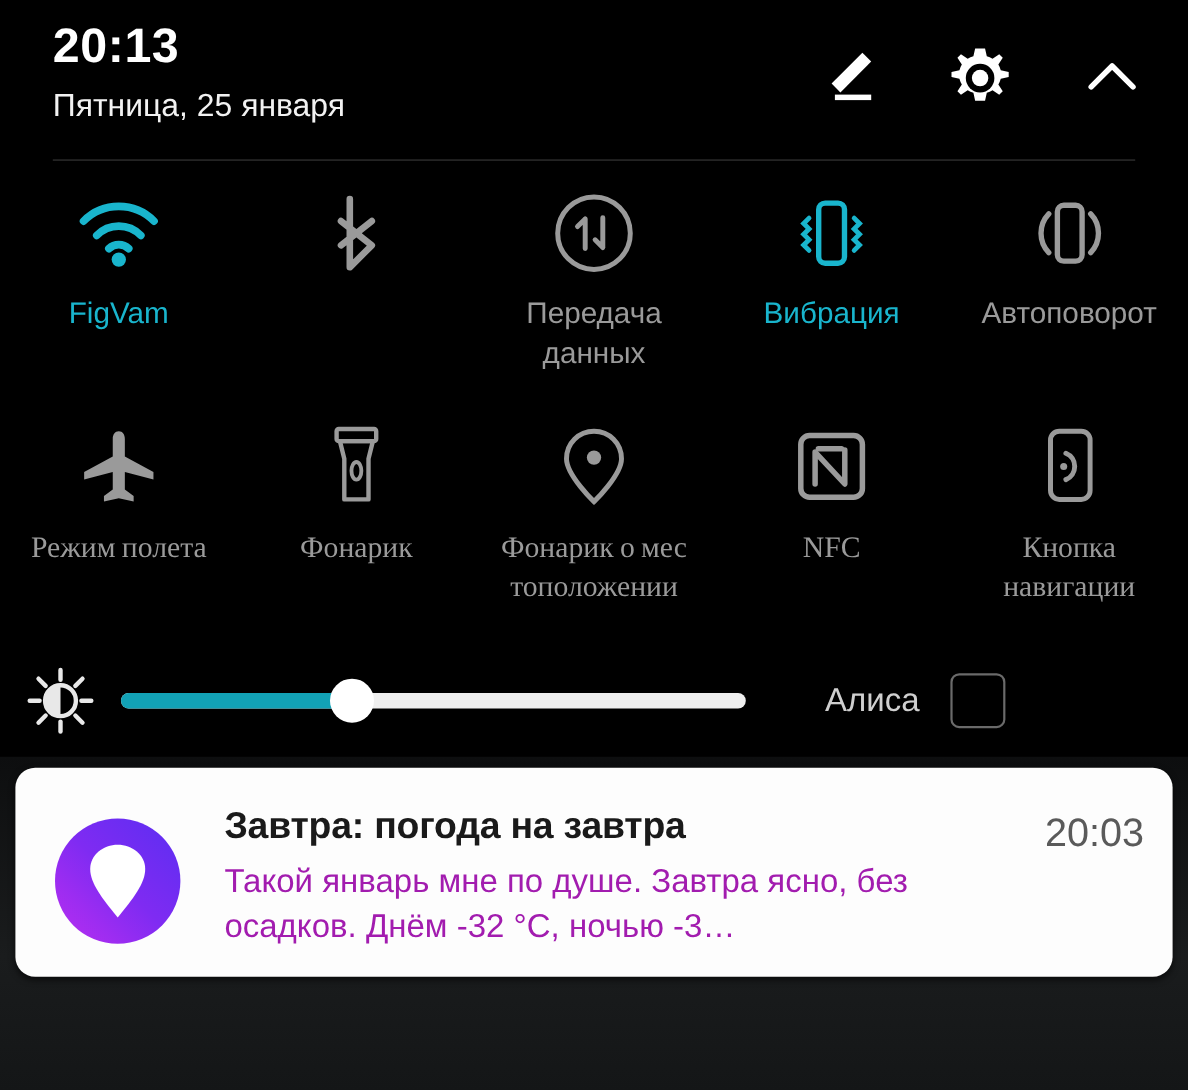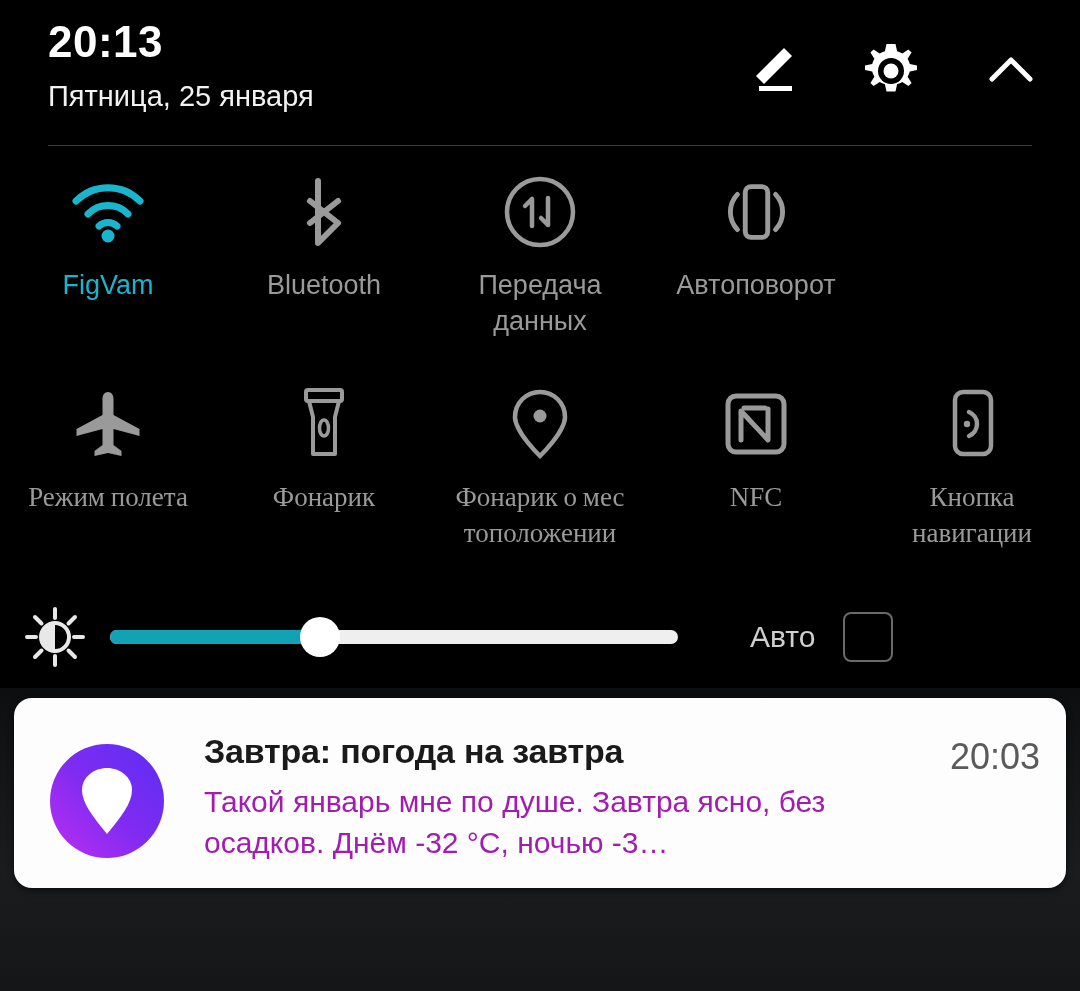--- a/index.html
+++ b/index.html
@@ -178,36 +178,47 @@
         </div>
         <div class="tile-label">FigVam</div>
       </div>
 
       <div class="tile">
         <div class="tile-icon">
           <svg width="80" height="74" viewBox="0 0 80 74">
             <path d="M34 6 L34 68 L54 48 L26 26 M26 48 L54 26" stroke="#9a9a9a" stroke-width="6" fill="none" stroke-linejoin="round" stroke-linecap="round"></path>
           </svg>
         </div>
-        <div class="tile-label">Bluetooth</div>
       </div>
 
       <div class="tile">
         <div class="tile-icon">
           <svg width="80" height="80" viewBox="0 0 80 80">
             <circle cx="40" cy="40" r="33" stroke="#9a9a9a" stroke-width="4.5" fill="none"></circle>
             <g stroke="#9a9a9a" stroke-width="4.5" fill="none" stroke-linecap="round" stroke-linejoin="round">
               <path d="M32 54 L32 27 M25 34 L32 27"></path>
               <path d="M48 26 L48 53 M41 46 L48 53"></path>
             </g>
           </svg>
         </div>
         <div class="tile-label">Передача данных</div>
       </div>
 
+      <div class="tile active">
+        <div class="tile-icon">
+          <svg width="86" height="72" viewBox="0 0 86 72">
+            <rect x="31" y="8" width="24" height="56" rx="6" stroke="#19b5cd" stroke-width="5" fill="none"></rect>
+            <g stroke="#19b5cd" stroke-width="4.5" fill="none" stroke-linecap="round">
+              <path d="M22 22 L17 27 L22 32 L17 37 L22 42 L17 47 L22 52"></path>
+              <path d="M64 22 L69 27 L64 32 L69 37 L64 42 L69 47 L64 52"></path>
+            </g>
+          </svg>
+        </div>
+        <div class="tile-label">Вибрация</div>
+      </div>
 
       <div class="tile">
         <div class="tile-icon">
           <svg width="86" height="72" viewBox="0 0 86 72">
             <rect x="32" y="10" width="23" height="52" rx="6" stroke="#9a9a9a" stroke-width="5" fill="none"></rect>
             <g stroke="#9a9a9a" stroke-width="5" fill="none" stroke-linecap="round">
               <path d="M24 18 A26 26 0 0 0 24 54"></path>
               <path d="M63 18 A26 26 0 0 1 63 54"></path>
             </g>
           </svg>
@@ -290,21 +301,21 @@
       </svg>
     </div>
 
     <div class="slider-wrap">
       <div class="slider-track"></div>
       <div class="slider-fill" id="sliderFill" style="width: 37%;"></div>
       <div class="slider-thumb" id="sliderThumb" style="left: 37%;"></div>
     </div>
 
     <div class="auto-group">
-      <span class="auto-label">Авто</span>
+      <span class="auto-label">Алиса</span>
       <span class="auto-box"></span>
     </div>
   </div>
 
   <div class="notif-area">
     <div class="notif-card">
       <div class="notif-inner">
         <div class="avatar">
           <svg width="118" height="118" viewBox="0 0 118 118">
             <defs>

